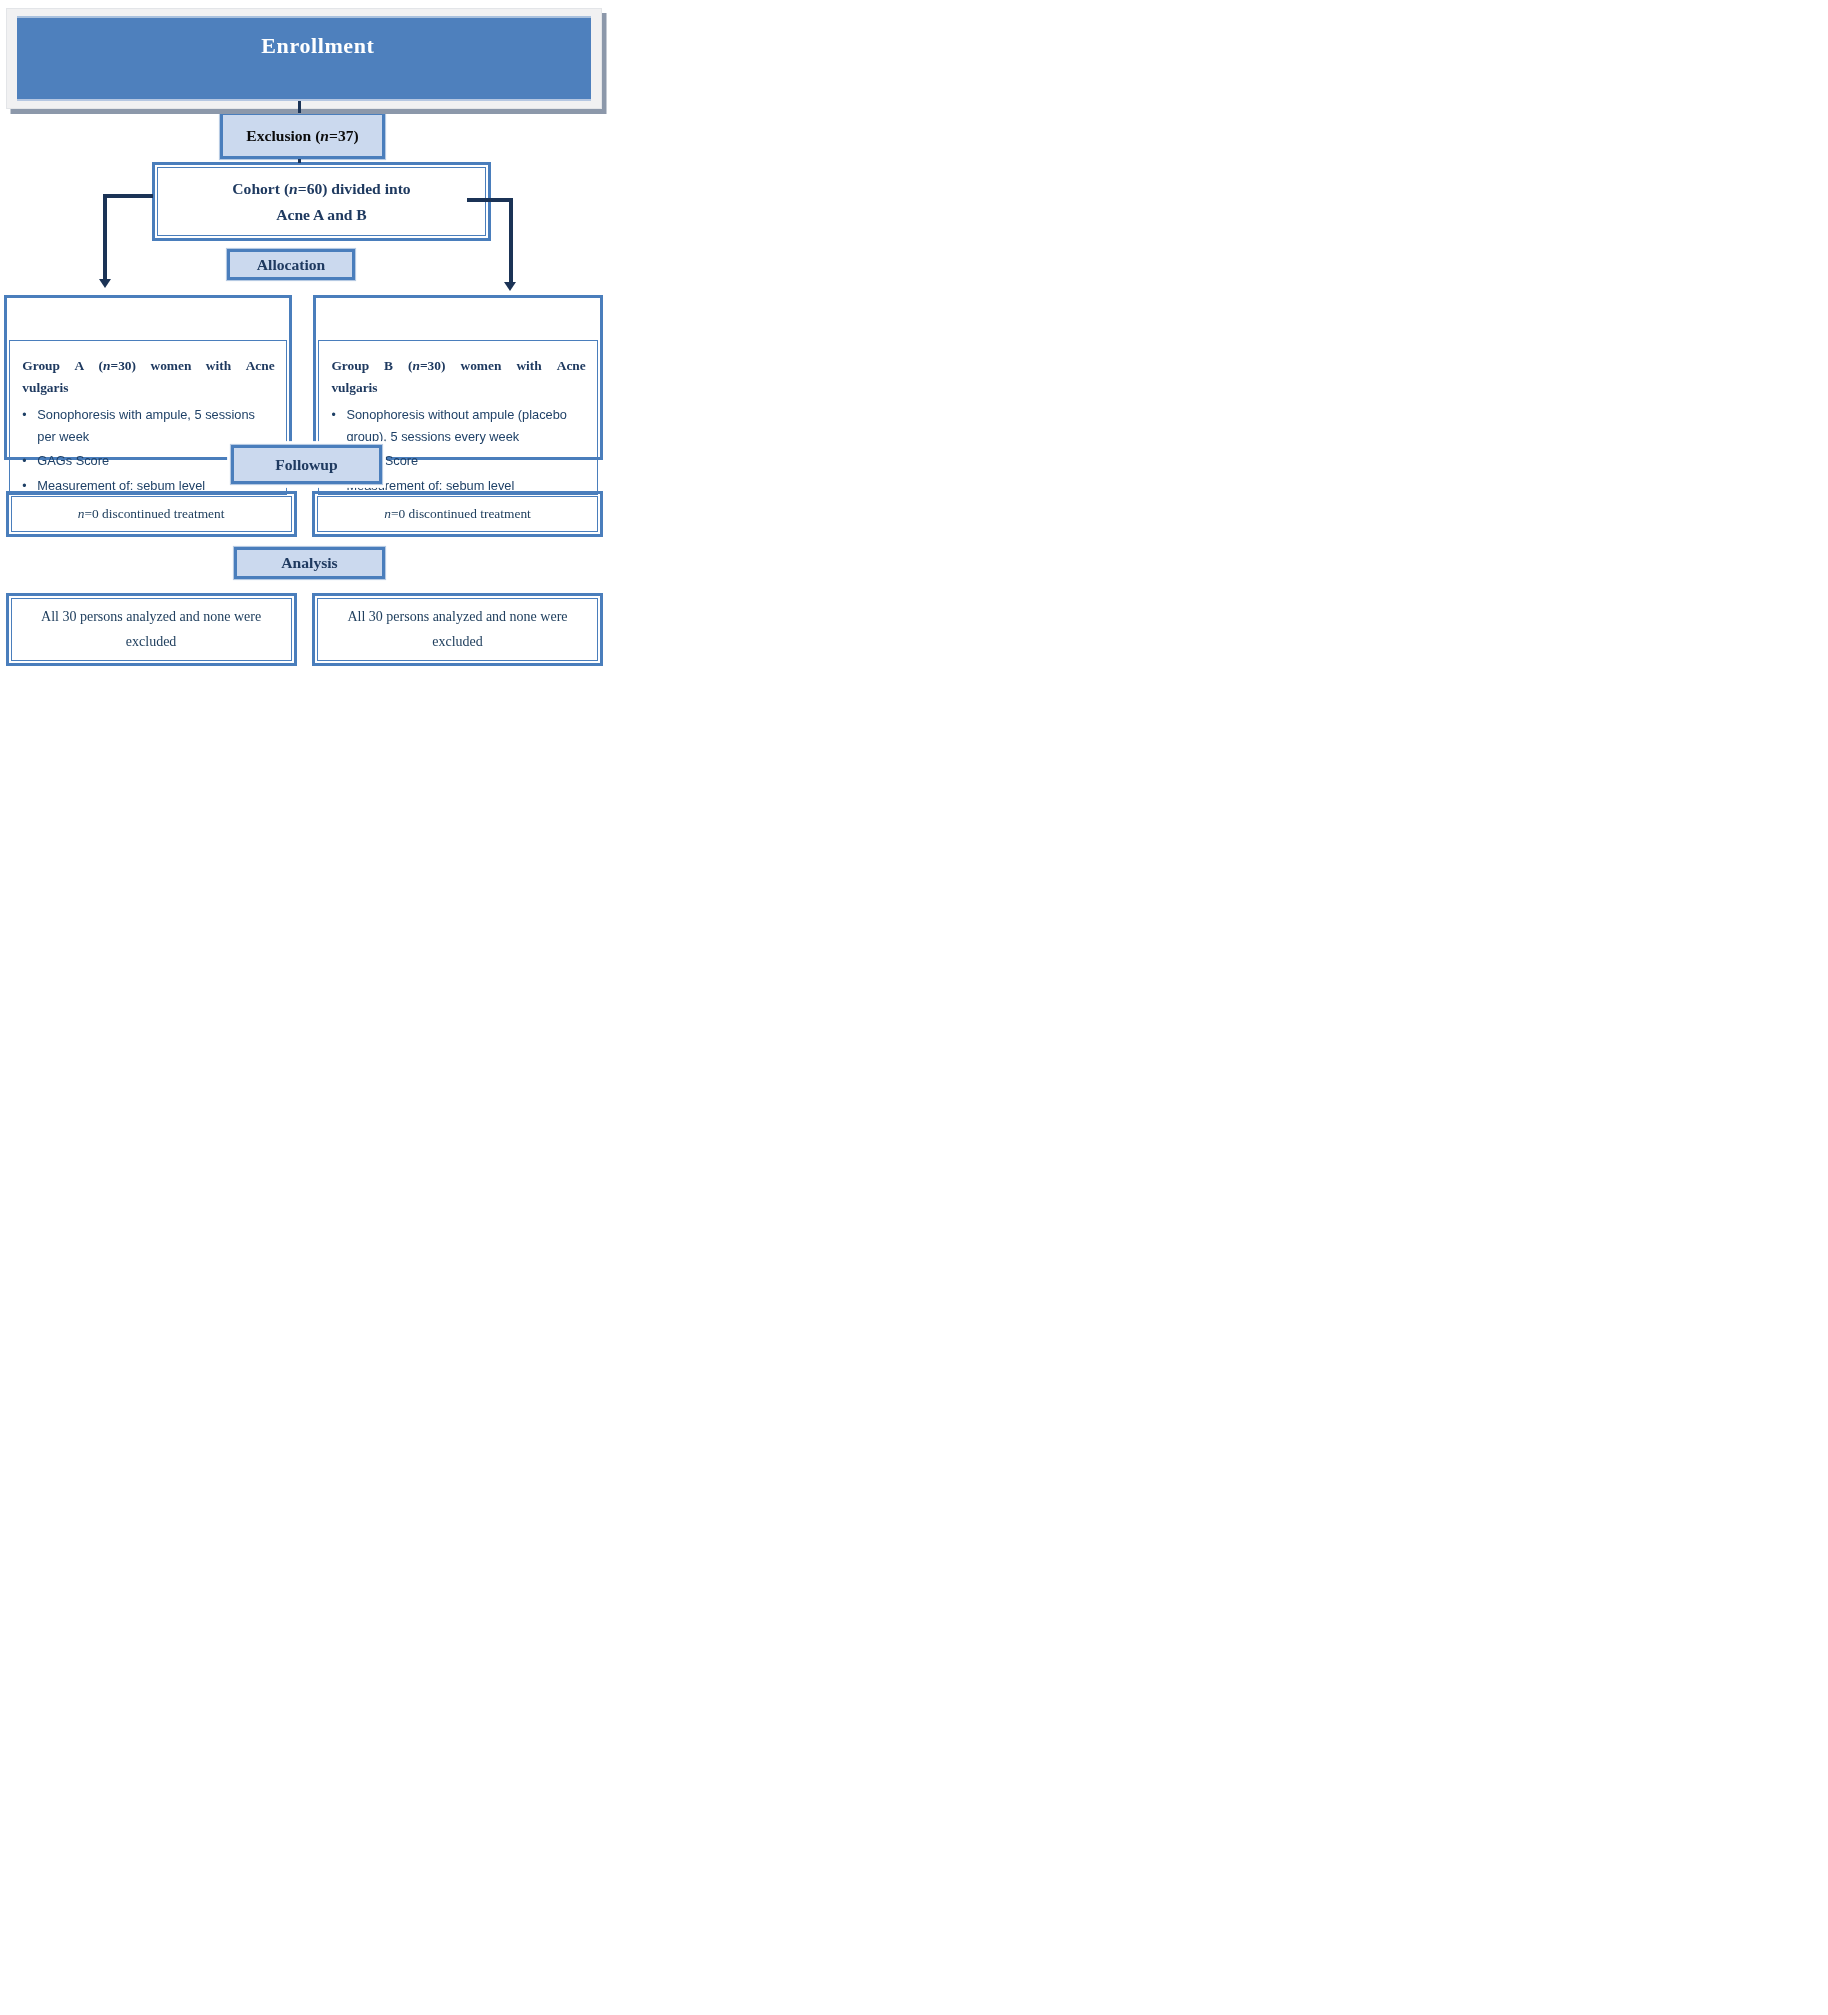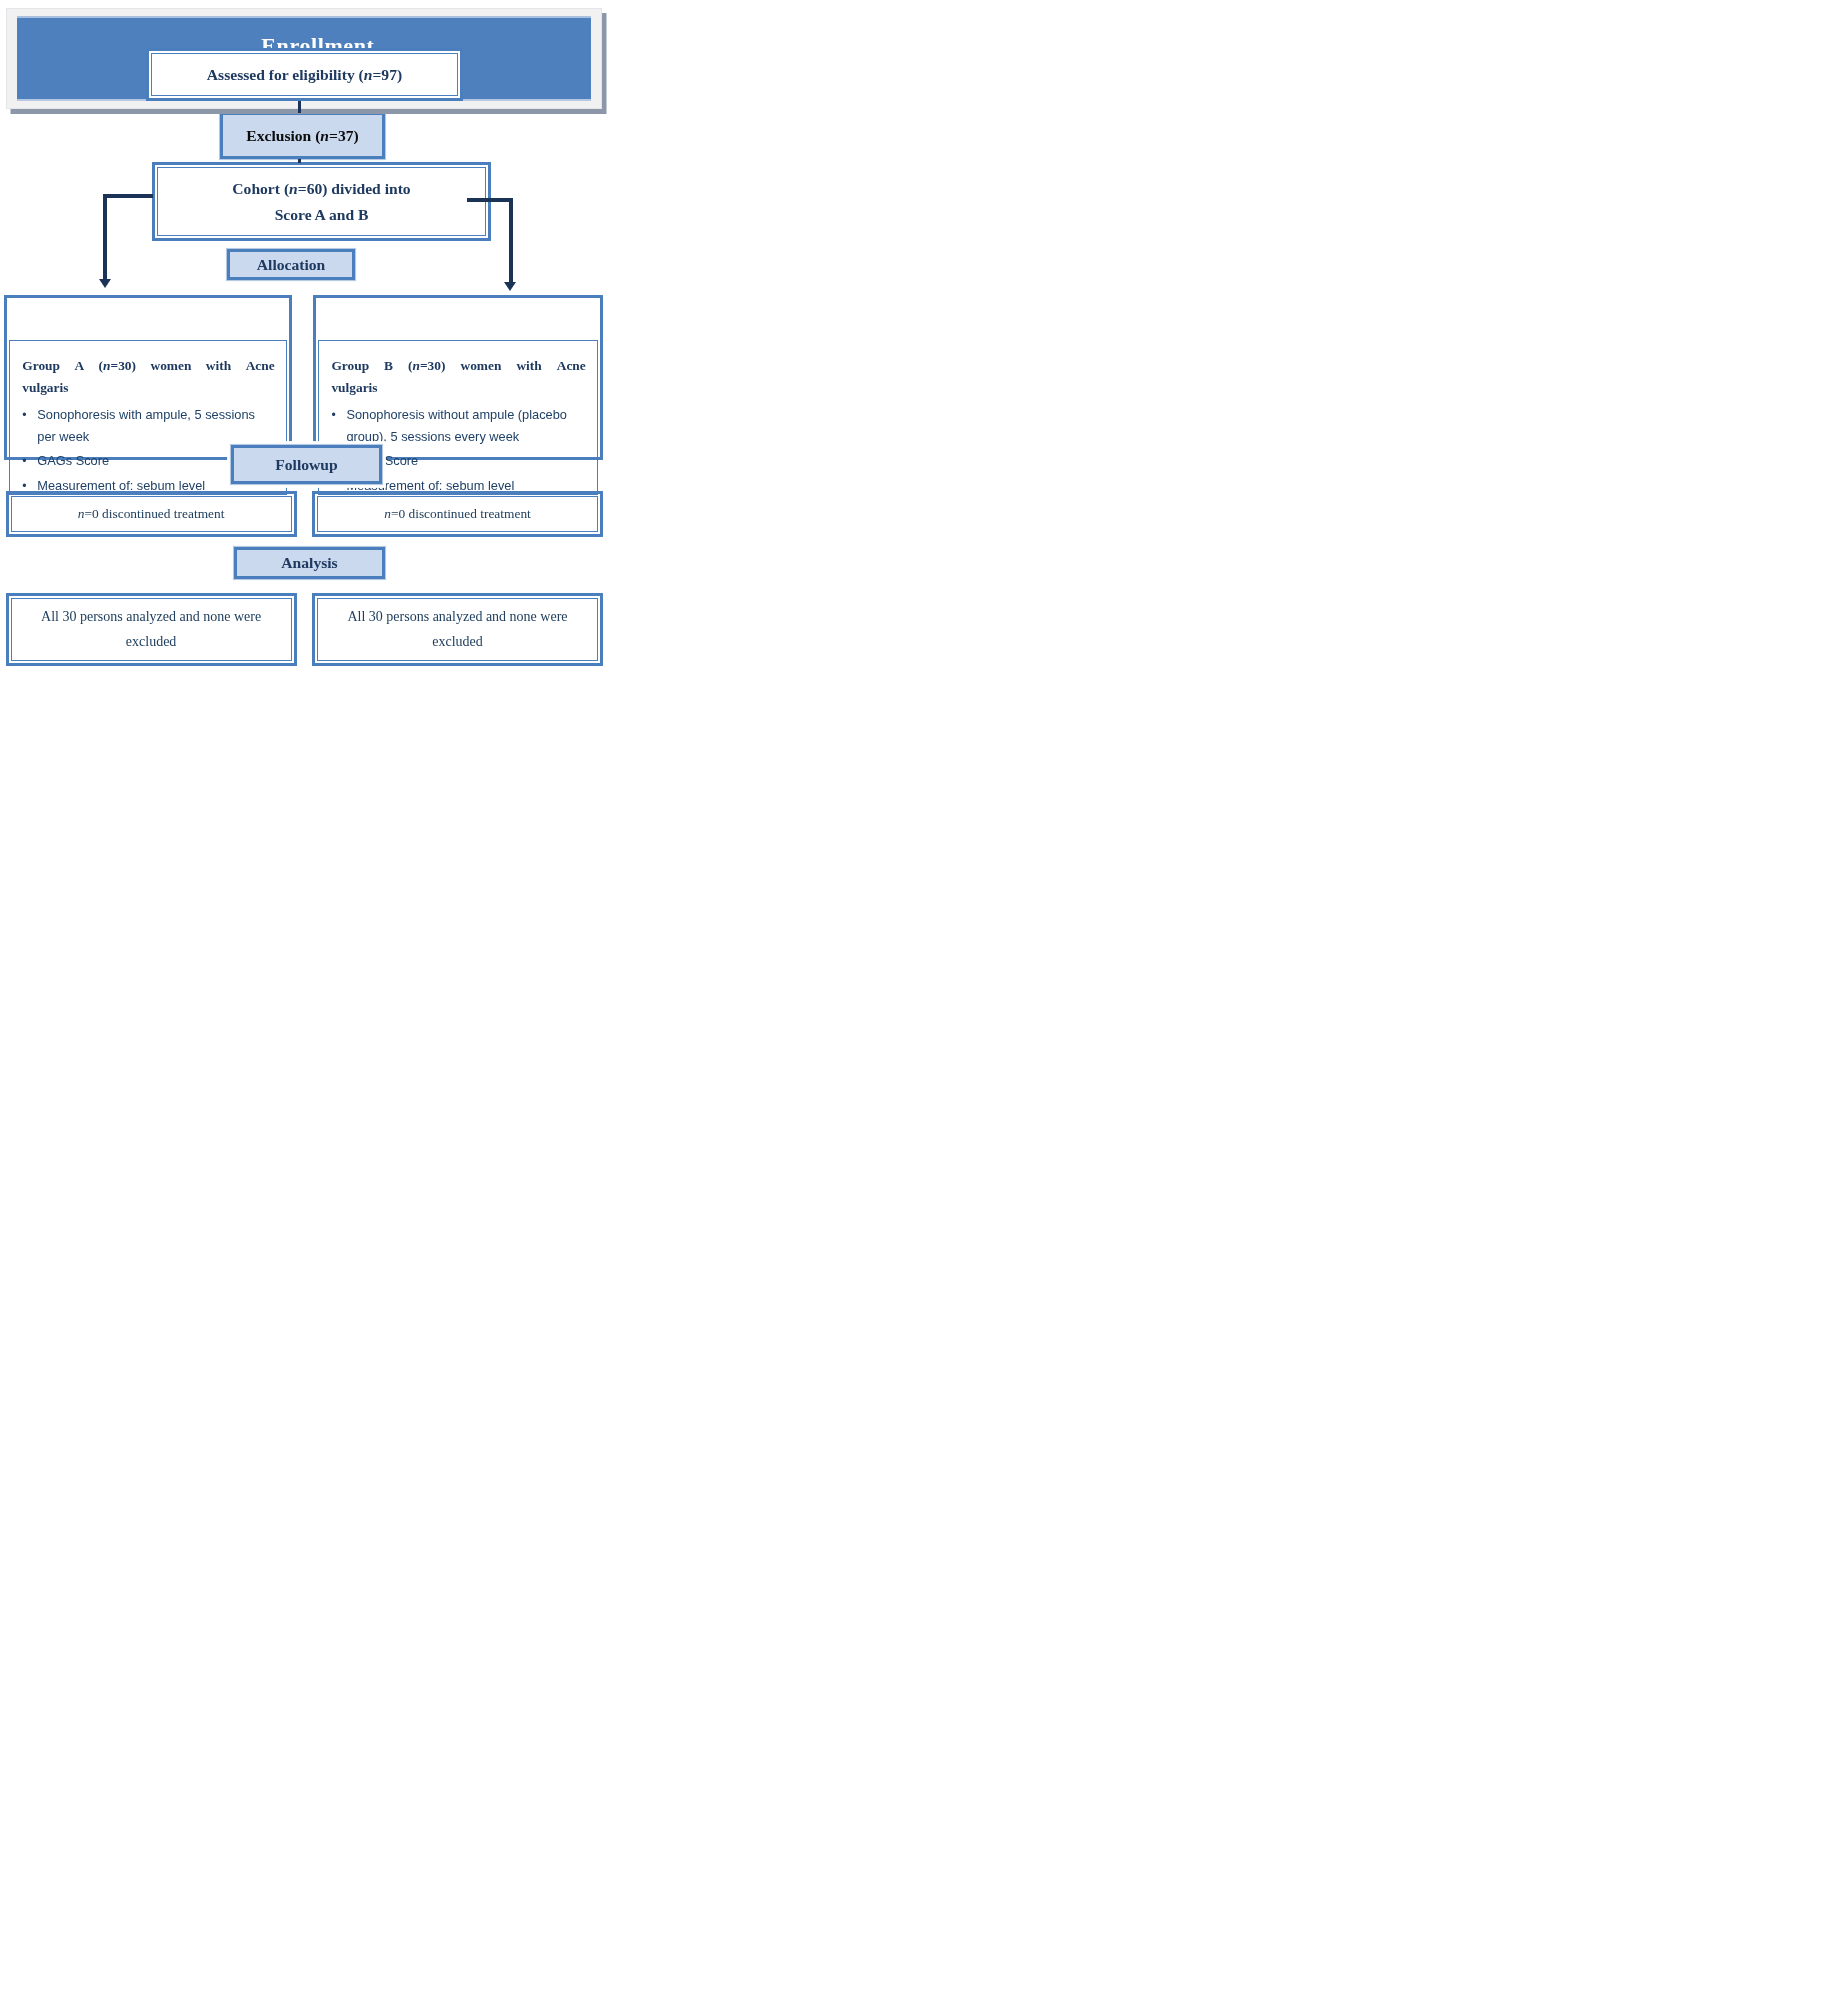--- a/index.html
+++ b/index.html
@@ -64,38 +64,33 @@
 <body>
 
 <div id="stage">
 
   <div class="banner-frame">
     <div class="banner-blue">
       <span class="banner-title">Enrollment</span>
     </div>
   </div>
 
-  <div class="dbox" style="left:146px;top:48px;width:317px;height:53px;z-index:3;">
-    <div class="in">
-      <div class="serif-navy">Assessed for eligibility (<i>n</i>=97)</div>
-    </div>
-  </div>
 
   <div class="vline" style="left:298px;top:101px;width:3.3px;height:11.7px;"></div>
 
   <div class="lbox" style="left:220px;top:112px;width:165px;height:47px;">
     <span class="t" style="color:#0c0c0c;">Exclusion (<i>n</i>=37)</span>
   </div>
 
   <div class="vline" style="left:298px;top:159px;width:3.3px;height:3.9px;"></div>
 
   <div class="dbox" style="left:152px;top:162px;width:339px;height:79px;">
     <div class="in">
       <div class="serif-navy" style="line-height:26px;">Cohort (<i>n</i>=60) divided into</div>
-      <div class="serif-navy" style="line-height:26px;">Score A and B</div>
+      <div class="serif-navy" style="line-height:26px;">Acne A and B</div>
     </div>
   </div>
 
   <div class="hline" style="left:103px;top:194px;width:50px;height:3.9px;"></div>
   <div class="vline" style="left:103px;top:194px;width:3.9px;height:85px;"></div>
   <div class="ahead" style="left:99px;top:279px;"></div>
 
   <div class="hline" style="left:467px;top:198px;width:46px;height:3.9px;"></div>
   <div class="vline" style="left:509px;top:198px;width:3.9px;height:85px;"></div>
   <div class="ahead" style="left:504px;top:282px;"></div>

